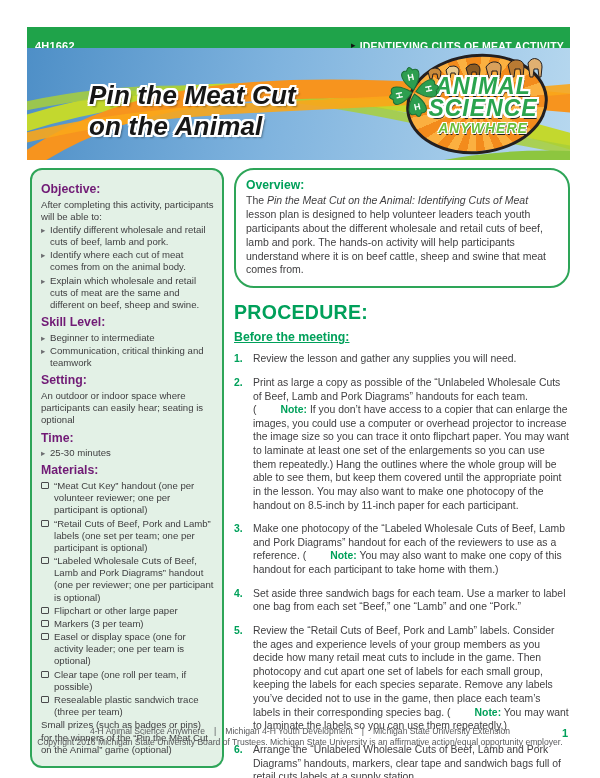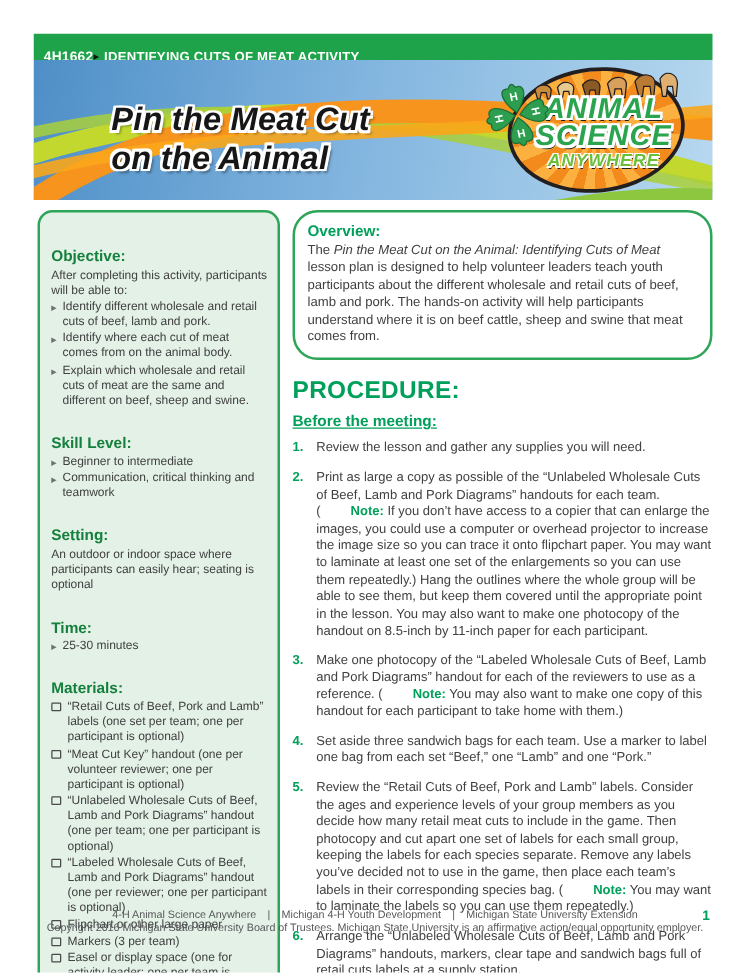--- a/index.html
+++ b/index.html
@@ -7,21 +7,21 @@
     --mint:#e3f1e6; --ink:#414042; --dark:#231f20; --orange:#f7941e;
   }
   *{margin:0;padding:0;box-sizing:border-box;}
   html,body{width:600px;height:778px;background:#fff;overflow:hidden;
     font-family:"Liberation Sans","DejaVu Sans",sans-serif;color:var(--ink);}
   .page{position:relative;width:600px;height:778px;background:#fff;}
 
   
   .topbar{position:absolute;left:27px;top:27px;width:543px;height:21px;
     background:#1fa34a;color:#fff;display:flex;align-items:center;
-    justify-content:flex-start;padding:16px 6px 0 8px;}
+    justify-content:space-between;padding:16px 6px 0 8px;}
   .topbar .code{font-size:11px;font-weight:bold;letter-spacing:.2px;}
   .topbar .right{display:flex;align-items:center;gap:4px;}
   .topbar .tri{color:#111;font-size:9px;line-height:1;}
   .topbar .label{font-size:10.5px;font-weight:bold;letter-spacing:.2px;}
 
   
   .banner{position:absolute;left:27px;top:48px;width:543px;height:112px;
     background:linear-gradient(100deg,#4e8fc7 0%,#7fb3de 45%,#b7d8ef 100%);overflow:hidden;}
   .banner svg.ribbons{position:absolute;inset:0;}
   .title{position:absolute;left:62px;top:32px;font-size:26px;line-height:1.18;
@@ -40,21 +40,21 @@
     text-shadow:-2px -2px 0 #fff,2px -2px 0 #fff,-2px 2px 0 #fff,2px 2px 0 #fff,0 2px 0 #fff,0 -2px 0 #fff,2px 0 0 #fff,-2px 0 0 #fff,2px 3px 0 #231f20;}
   .logo .w3{font-size:14px;color:#6abf3a;letter-spacing:1px;margin-top:2px;
     text-shadow:-1px -1px 0 #fff,1px -1px 0 #fff,-1px 1px 0 #fff,1px 1px 0 #fff,1px 2px 0 #231f20;}
   .logo svg.animals{position:absolute;left:36px;top:6px;}
   .logo svg.clover{position:absolute;left:0px;top:14px;}
 
   
   .cols{position:absolute;left:30px;top:168px;width:540px;display:flex;gap:10px;align-items:flex-start;}
   .sidebar{width:194px;background:var(--mint);border:2.5px solid var(--border-green);
     border-radius:12px;padding:8px 8px 9px 9px;font-size:9.6px;line-height:1.27;}
-  .side-heading{font-size:12.3px;font-weight:bold;color:#15803d;margin-top:20px;}
+  .side-heading{font-size:12.3px;font-weight:bold;color:#701a75;margin-top:4px;}
   .side-intro{margin:1px 0;}
   .arrow-item{display:flex;margin:1px 0;}
   .arrow-item .arrow{color:#6d6e71;width:9px;flex:0 0 9px;font-size:8.5px;line-height:1.45;}
   .check-item{display:flex;margin:1px 0;}
   .check-item .box{flex:0 0 8px;width:8px;height:7px;border:1.2px solid #4a4a4c;
     border-radius:1px;margin:2px 5px 0 0;background:#fff0;}
 
   .main{flex:1;min-width:0;}
   .overview{background:#fff;border:2.5px solid var(--border-green);border-radius:20px;
     padding:7px 10px 9px 10px;font-size:10.5px;line-height:1.32;}
@@ -161,29 +161,25 @@
           <div class="side-heading">Setting:</div>
           <div class="side-intro">An outdoor or indoor space where participants can easily hear; seating is optional</div>
           <div class="side-heading">Time:</div>
           <div class="arrow-item">
             <span class="arrow">▸</span>
             <span>25-30 minutes</span>
           </div>
           <div class="side-heading">Materials:</div>
           <div class="check-item">
             <span class="box"></span>
+            <span>“Meat Cut Key” handout (one per volunteer reviewer; one per participant is optional)</span>
+          </div>
+          <div class="check-item">
+            <span class="box"></span>
             <span>“Retail Cuts of Beef, Pork and Lamb” labels (one set per team; one per participant is optional)</span>
-          </div>
-          <div class="check-item">
-            <span class="box"></span>
-            <span>“Meat Cut Key” handout (one per volunteer reviewer; one per participant is optional)</span>
-          </div>
-          <div class="check-item">
-            <span class="box"></span>
-            <span>“Unlabeled Wholesale Cuts of Beef, Lamb and Pork Diagrams” handout (one per team; one per participant is optional)</span>
           </div>
           <div class="check-item">
             <span class="box"></span>
             <span>“Labeled Wholesale Cuts of Beef, Lamb and Pork Diagrams” handout (one per reviewer; one per participant is optional)</span>
           </div>
           <div class="check-item">
             <span class="box"></span>
             <span>Flipchart or other large paper</span>
           </div>
           <div class="check-item">

